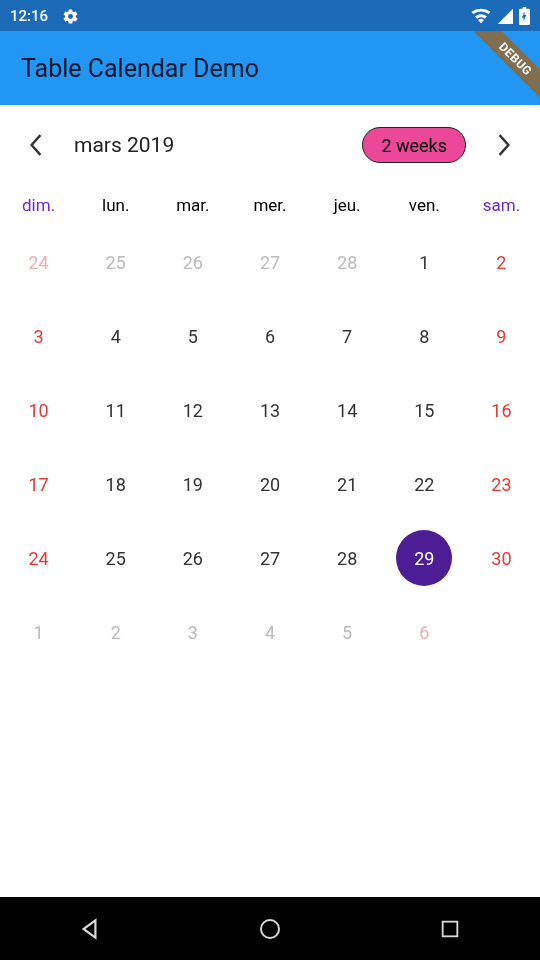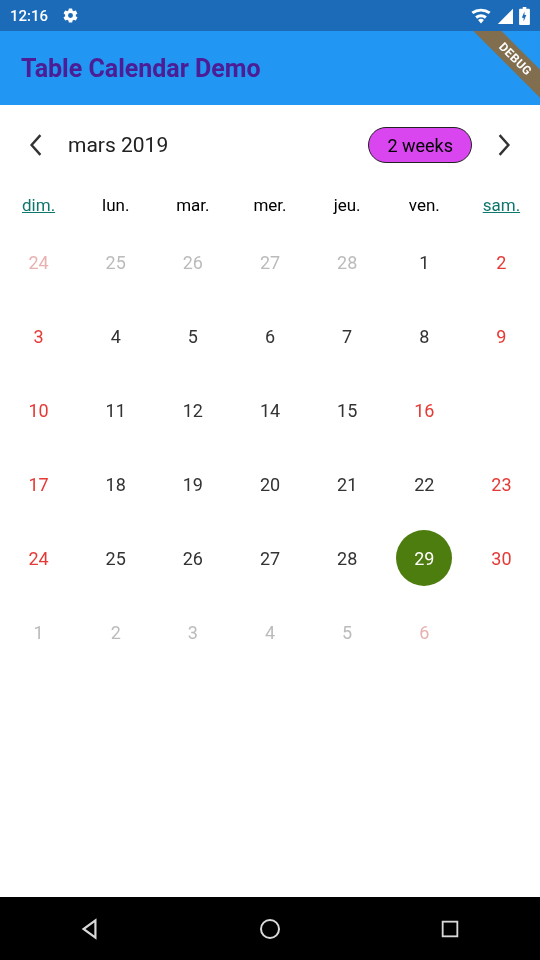--- a/index.html
+++ b/index.html
@@ -1,50 +1,50 @@
 <!DOCTYPE html>
 <html><head>
   <meta charset="utf-8">
   <style>
     * { margin: 0; padding: 0; box-sizing: border-box; font-family: -apple-system, Roboto, sans-serif; }
     body { width: 540px; height: 960px; background: #fff; overflow: hidden; position: relative; }
 
     
     .status-bar { background: #1b6bb8; height: 31px; color: #fff; display: flex; align-items: center; padding: 0 10px; font-size: 15px; font-weight: 500; }
-    .status-left { display: flex; align-items: flex-start; gap: 14px; }
+    .status-left { display: flex; align-items: flex-end; gap: 14px; }
     .status-right { margin-left: auto; display: flex; align-items: center; gap: 6px; }
     .status-icon svg { display: block; }
 
     
     .app-bar { background: #2196f3; height: 74px; display: flex; align-items: center; padding: 0 21px; position: relative; overflow: hidden; }
-    .app-title { color: #4c1d95; font-size: 25px; font-weight: 700; text-align: center; }
+    .app-title { color: #0f172a; font-size: 25px; font-weight: 400; text-align: center; }
     .debug-banner { position: absolute; top: 18px; right: -48px; background: rgba(139,105,60,0.9); color: #fff; font-size: 12px; font-weight: 700; padding: 3px 52px; transform: rotate(45deg); letter-spacing: 0.5px; }
 
     
-    .cal-header { height: 80px; display: flex; align-items: center; padding: 0 16px; gap: 12px; }
+    .cal-header { height: 80px; display: flex; align-items: center; padding: 0 16px; gap: 18px; }
     .chevron { width: 40px; height: 40px; display: flex; align-items: center; justify-content: center; cursor: pointer; }
     .chevron svg { width: 14px; height: 22px; }
     .cal-title { font-size: 21px; color: #222; }
     .spacer { flex: 1; }
-    .weeks-btn { border: 1.5px solid #222; border-radius: 22px; height: 36px; padding: 0 18px; display: flex; align-items: center; font-size: 18px; background: #d946ef; cursor: pointer; }
+    .weeks-btn { border: 1.5px solid #222; border-radius: 22px; height: 36px; padding: 0 18px; display: flex; align-items: center; font-size: 18px; background: #ec4899; cursor: pointer; }
 
     
     .dow-row { display: grid; grid-template-columns: repeat(7, 1fr); height: 40px; align-items: center; }
     .dow-cell { text-align: center; font-size: 17px; color: #000000; }
-    .dow-cell.weekend { color: #0f766e; text-decoration: underline; }
+    .dow-cell.weekend { color: #6d28d9; }
 
     
     .cal-grid { }
     .cal-row { display: grid; grid-template-columns: repeat(7, 1fr); height: 74px; }
     .cal-cell { display: flex; align-items: center; justify-content: center; font-size: 18px; color: #333; position: relative; cursor: pointer; }
     .cal-cell.out { color: #bbb; }
     .cal-cell.weekend { color: #e53935; }
     .cal-cell.out.weekend { color: #e8b1af; }
     .cal-cell.today { }
-    .cal-cell.today .bubble { width: 56px; height: 56px; border-radius: 50%; background: #4d7c0f; color: #fff; display: flex; align-items: center; justify-content: center; }
+    .cal-cell.today .bubble { width: 56px; height: 56px; border-radius: 50%; background: #4c1d95; color: #fff; display: flex; align-items: center; justify-content: center; }
 
     
     .nav-bar { position: absolute; bottom: 0; left: 0; right: 0; height: 63px; background: #000; display: flex; align-items: center; justify-content: space-around; }
     .nav-btn { width: 38px; height: 38px; display: flex; align-items: center; justify-content: center; opacity: 0.85; cursor: pointer; }
     .nav-btn svg { display: block; }
   </style>
 </head>
 <body>
 
 <div class="status-bar">
@@ -124,20 +124,21 @@
       <div class="cal-cell">5</div>
       <div class="cal-cell">6</div>
       <div class="cal-cell">7</div>
       <div class="cal-cell">8</div>
       <div class="cal-cell weekend">9</div>
     </div>
     <div class="cal-row">
       <div class="cal-cell weekend">10</div>
       <div class="cal-cell">11</div>
       <div class="cal-cell">12</div>
+      <div class="cal-cell">13</div>
       <div class="cal-cell">14</div>
       <div class="cal-cell">15</div>
       <div class="cal-cell weekend">16</div>
     </div>
     <div class="cal-row">
       <div class="cal-cell weekend">17</div>
       <div class="cal-cell">18</div>
       <div class="cal-cell">19</div>
       <div class="cal-cell">20</div>
       <div class="cal-cell">21</div>

